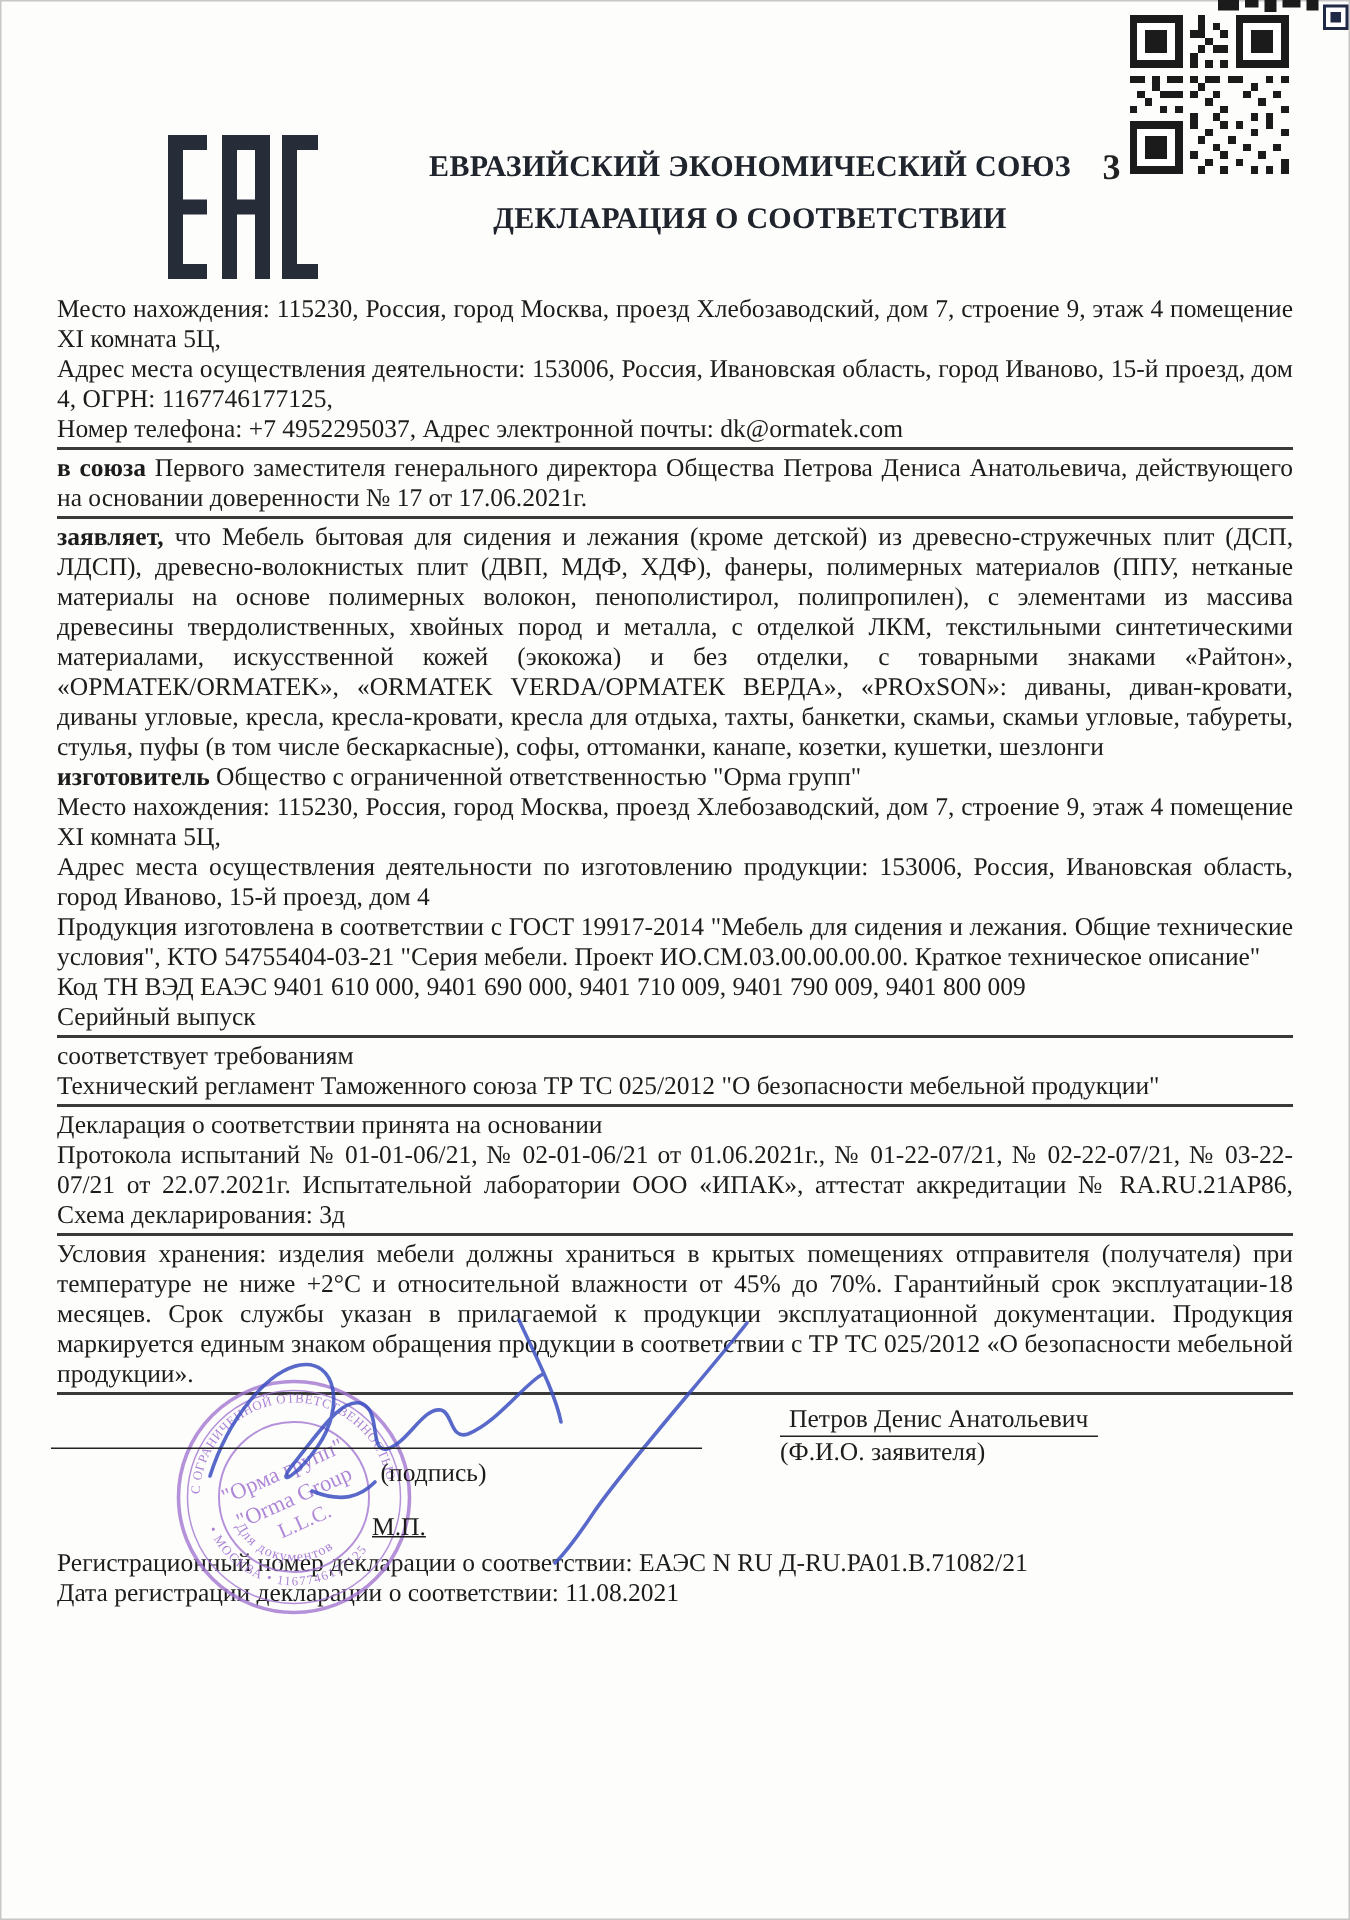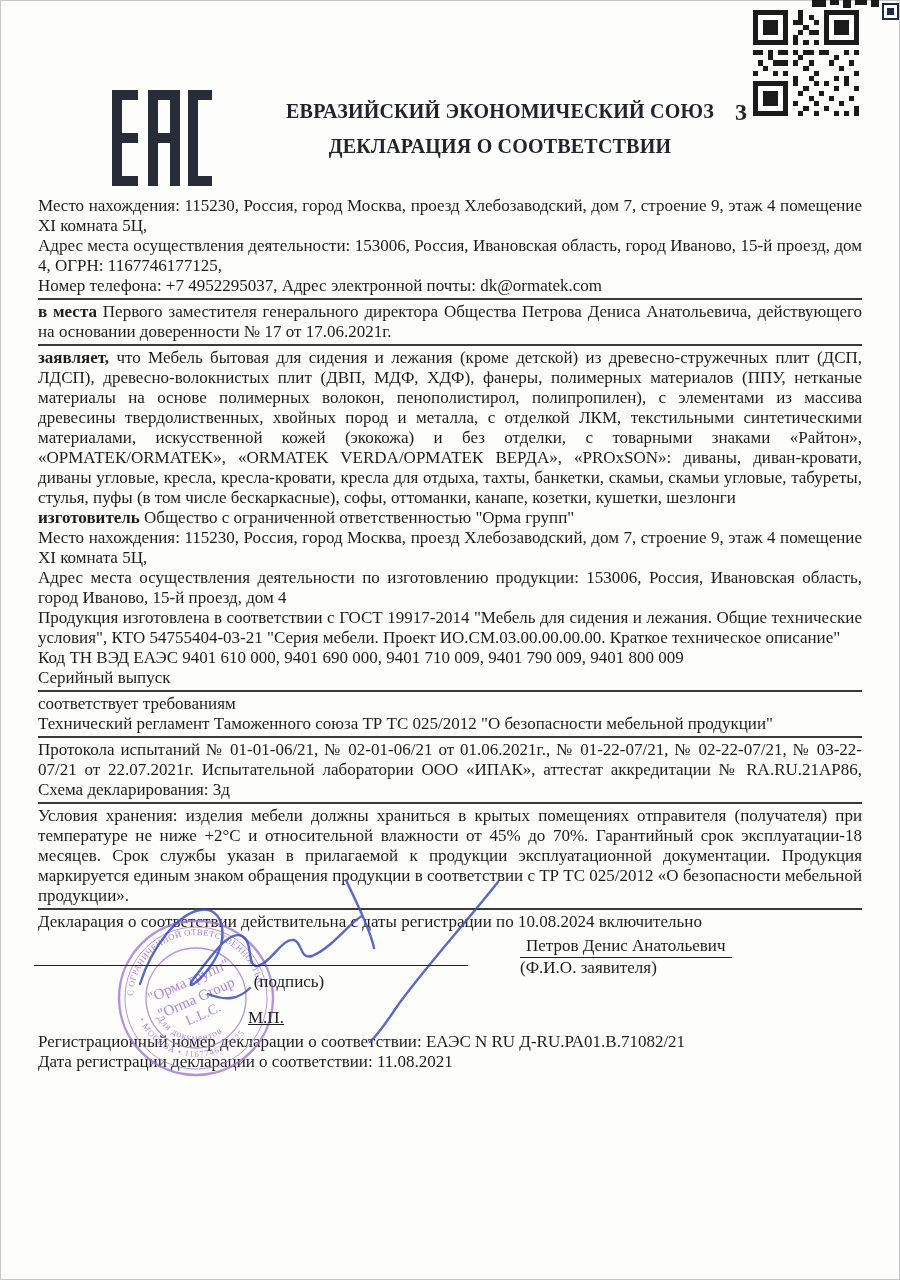--- a/index.html
+++ b/index.html
@@ -155,49 +155,49 @@
   <div class="stray">3</div>
 
   <div class="body-text">
 
     <div class="jp">Место нахождения: 115230, Россия, город Москва, проезд Хлебозаводский, дом 7, строение 9, этаж 4 помещение XI комната 5Ц,</div>
     <div class="jp">Адрес места осуществления деятельности: 153006, Россия, Ивановская область, город Иваново, 15-й проезд, дом 4, ОГРН: 1167746177125,</div>
     <div>Номер телефона: +7 4952295037, Адрес электронной почты: dk@ormatek.com</div>
 
     <hr class="rule">
 
-    <div class="jp"><b>в места</b> <span>Первого заместителя генерального директора Общества Петрова Дениса Анатольевича, действующего на основании доверенности № 17 от 17.06.2021г.</span></div>
+    <div class="jp"><b>в союза</b> <span>Первого заместителя генерального директора Общества Петрова Дениса Анатольевича, действующего на основании доверенности № 17 от 17.06.2021г.</span></div>
 
     <hr class="rule">
 
     <div class="jp"><b>заявляет,</b> <span>что Мебель бытовая для сидения и лежания (кроме детской) из древесно-стружечных плит (ДСП, ЛДСП), древесно-волокнистых плит (ДВП, МДФ, ХДФ), фанеры, полимерных материалов (ППУ, нетканые материалы на основе полимерных волокон, пенополистирол, полипропилен), с элементами из массива древесины твердолиственных, хвойных пород и металла, с отделкой ЛКМ, текстильными синтетическими материалами, искусственной кожей (экокожа) и без отделки, с товарными знаками «Райтон», «ОРМАТЕК/ORMATEK», «ORMATEK VERDA/ОРМАТЕК ВЕРДА», «PROxSON»: диваны, диван-кровати, диваны угловые, кресла, кресла-кровати, кресла для отдыха, тахты, банкетки, скамьи, скамьи угловые, табуреты, стулья, пуфы (в том числе бескаркасные), софы, оттоманки, канапе, козетки, кушетки, шезлонги</span></div>
 
     <div class="jp"><b>изготовитель</b> <span>Общество с ограниченной ответственностью "Орма групп"</span></div>
     <div class="jp">Место нахождения: 115230, Россия, город Москва, проезд Хлебозаводский, дом 7, строение 9, этаж 4 помещение XI комната 5Ц,</div>
     <div class="jp">Адрес места осуществления деятельности по изготовлению продукции: 153006, Россия, Ивановская область, город Иваново, 15-й проезд, дом 4</div>
     <div class="jp">Продукция изготовлена в соответствии с ГОСТ 19917-2014 "Мебель для сидения и лежания. Общие технические условия", КТО 54755404-03-21 "Серия мебели. Проект ИО.СМ.03.00.00.00.00. Краткое техническое описание"</div>
     <div>Код ТН ВЭД ЕАЭС 9401 610 000, 9401 690 000, 9401 710 009, 9401 790 009, 9401 800 009</div>
     <div>Серийный выпуск</div>
 
     <hr class="rule">
 
     <div class="bold">соответствует требованиям</div>
     <div class="jp">Технический регламент Таможенного союза ТР ТС 025/2012 "О безопасности мебельной продукции"</div>
 
     <hr class="rule">
 
+    <div class="bold">Декларация о соответствии принята на основании</div>
     <div class="jp">Протокола испытаний № 01-01-06/21, № 02-01-06/21 от 01.06.2021г., № 01-22-07/21, № 02-22-07/21, № 03-22-07/21 от 22.07.2021г. Испытательной лаборатории ООО «ИПАК», аттестат аккредитации № RA.RU.21АР86, Схема декларирования: 3д</div>
 
     <hr class="rule">
 
     <div class="jp">Условия хранения: изделия мебели должны храниться в крытых помещениях отправителя (получателя) при температуре не ниже +2°С и относительной влажности от 45% до 70%. Гарантийный срок эксплуатации-18 месяцев. Срок службы указан в прилагаемой к продукции эксплуатационной документации. Продукция маркируется единым знаком обращения продукции в соответствии с ТР ТС 025/2012 «О безопасности мебельной продукции».</div>
 
     <hr class="rule">
 
-    <div class="bold">Декларация о соответствии действительна с даты регистрации по  10.08.2024 включительно</div>
 
     <div class="sig-area">
 
       <svg class="stamp-svg" viewBox="0 0 176 176" aria-hidden="true">
         <g stroke="#a477d2" fill="none" opacity="0.8">
           <circle cx="88" cy="88" r="77" stroke-width="2.4"></circle>
           <circle cx="88" cy="88" r="71" stroke-width="1"></circle>
           <circle cx="88" cy="88" r="50" stroke-width="1.3"></circle>
         </g>
         <defs>

